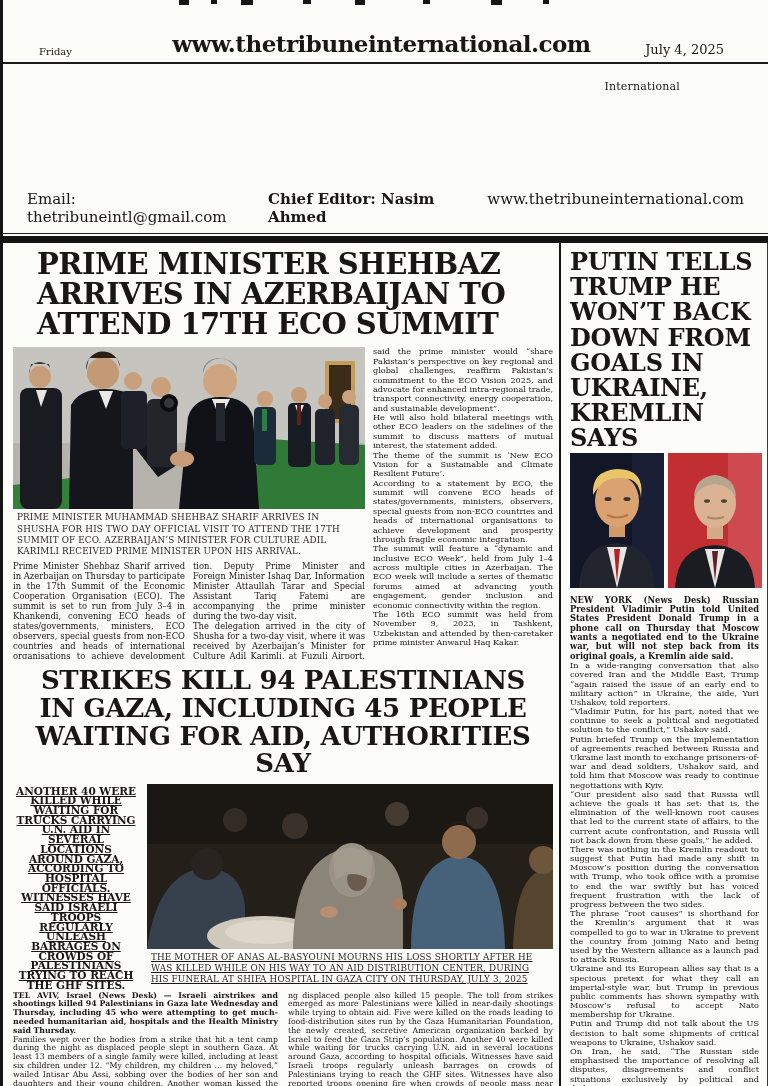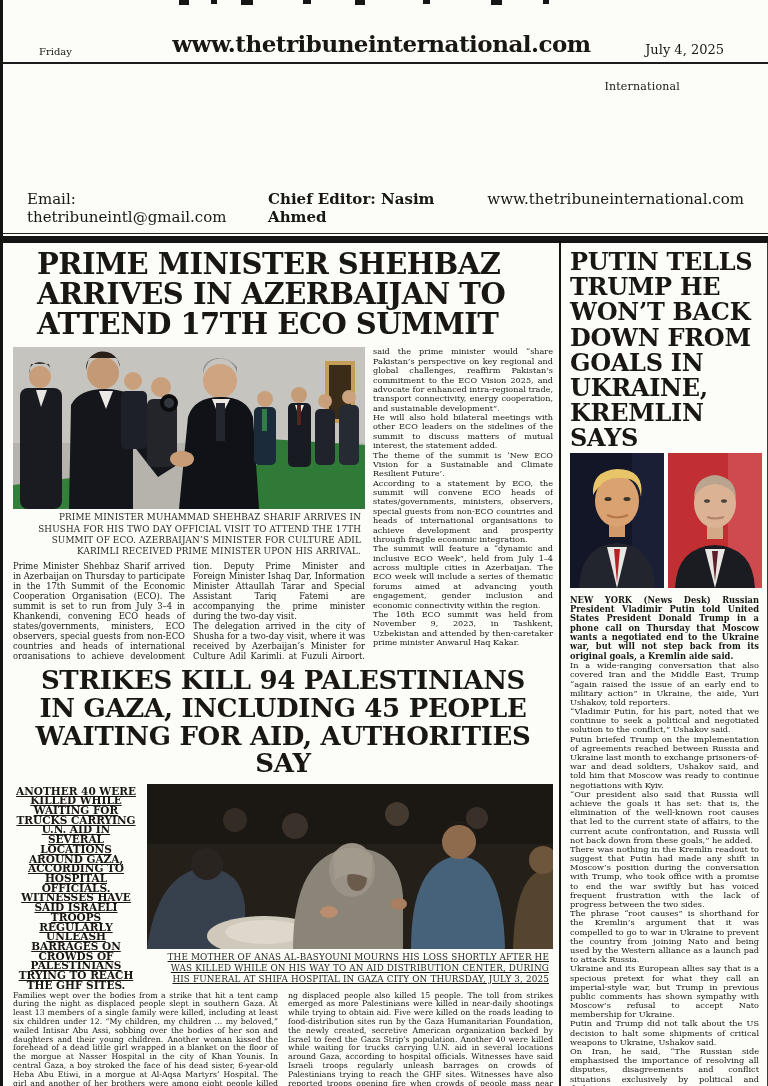--- a/index.html
+++ b/index.html
@@ -57,21 +57,21 @@
 
   .eco-headline {
     margin:2px 0 8px; padding:0 24px;
     font-size:29px; line-height:1.04; font-weight:bold; text-align:left; letter-spacing:-0.5px;
   }
   .eco-body { display:flex; gap:8px; height:312px; overflow:hidden; }
   .eco-left { width:352px; }
   .photo-frame { display:block; width:100%; }
   .eco-photo svg { display:block; width:352px; height:162px; }
   .caption {
-    font-size:8.8px; line-height:1.26; text-align:right; letter-spacing:0.15px;
+    font-size:8.8px; line-height:1.26; text-align:left; letter-spacing:0.15px;
     padding:3px 4px 2px; color:#2a2825;
   }
   .eco-cols { display:flex; gap:8px; margin-top:2px; }
   .eco-col {
     flex:1; font-size:8.4px; line-height:1.2; text-align:justify; white-space:pre-line;
   }
   .eco-col3 {
     flex:1; font-size:8.1px; line-height:1.16; text-align:justify; white-space:pre-line;
   }
 
@@ -243,20 +243,21 @@
               <ellipse cx="182" cy="128" rx="9" ry="6" fill="#b98d6d"></ellipse>
               <ellipse cx="252" cy="120" rx="8" ry="6" fill="#a97f60"></ellipse>
             </svg>
           </div>
           <div class="caption">THE MOTHER OF ANAS AL-BASYOUNI MOURNS HIS LOSS SHORTLY AFTER HE WAS KILLED WHILE ON HIS WAY TO AN AID DISTRIBUTION CENTER, DURING HIS FUNERAL AT SHIFA HOSPITAL IN GAZA CITY ON THURSDAY, JULY 3, 2025</div>
         </div>
       </div>
 
       <div class="gaza-cols">
         <div class="gaza-col">
+          <b class="gaza-lead">TEL AVIV, Israel (News Desk) — Israeli airstrikes and shootings killed 94 Palestinians in Gaza late Wednesday and Thursday, including 45 who were attempting to get much-needed humanitarian aid, hospitals and the Health Ministry said Thursday.</b>
           <span>Families wept over the bodies from a strike that hit a tent camp during the night as displaced people slept in southern Gaza. At least 13 members of a single family were killed, including at least six children under 12. “My children, my children … my beloved,” wailed Intisar Abu Assi, sobbing over the bodies of her son and daughters and their young children. Another woman kissed the forehead of a dead little girl wrapped in a blanket on the floor of the morgue at Nasser Hospital in the city of Khan Younis. In central Gaza, a boy stroked the face of his dead sister, 6-year-old Heba Abu Etiwi, in a morgue at Al-Aqsa Martyrs’ Hospital. The girl and another of her brothers were among eight people killed when a strike Wednesday evening hit near a stand selling falafel. A separate strike on a school in Gaza City shelteri</span>
         </div>
         <div class="gaza-col">ng displaced people also killed 15 people.  The toll from strikes emerged as more Palestinians were killed in near-daily shootings while trying to obtain aid. Five were killed on the roads leading to food-distribution sites run by the Gaza Humanitarian Foundation, the newly created, secretive American organization backed by Israel to feed the Gaza Strip’s population. Another 40 were killed while waiting for trucks carrying U.N. aid in several locations around Gaza, according to hospital officials. Witnesses have said Israeli troops regularly unleash barrages on crowds of Palestinians trying to reach the GHF sites. Witnesses have also reported troops opening fire when crowds of people mass near military-run zones of Gaza, waiting for U.N. trucks to enter. Five were killed on the roads leading to food-distribution sites run by the Gaza Humanitarian Foundation, the newly created, secretive American organization backed by Israel to feed the Gaza Strip’s population. Another 40 were killed while waiting for trucks carrying U.N. aid in several locations around Gaza, according to hospital officials. Witnesses have said Israeli troops regularly unleash barrages on crowds of Palestinians trying to reach the GHF sites. Witnesses have also reported troops opening fire upon crowds of people</div>
       </div>
 
     </div>
 
     <div class="right-sec">
       <h2 class="putin-headline">PUTIN TELLS TRUMP HE WON’T BACK DOWN FROM GOALS IN UKRAINE, KREMLIN SAYS</h2>
 

